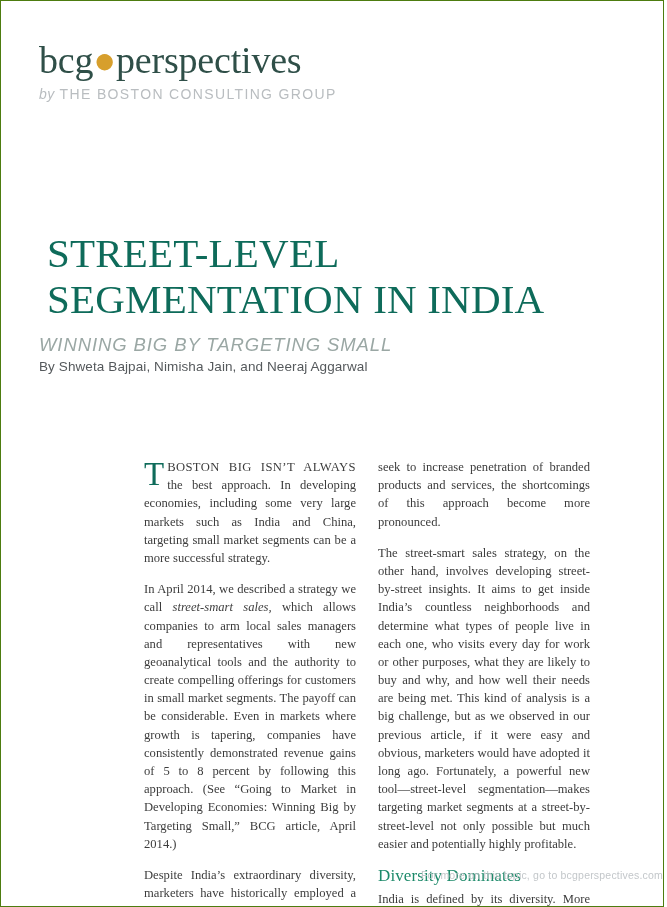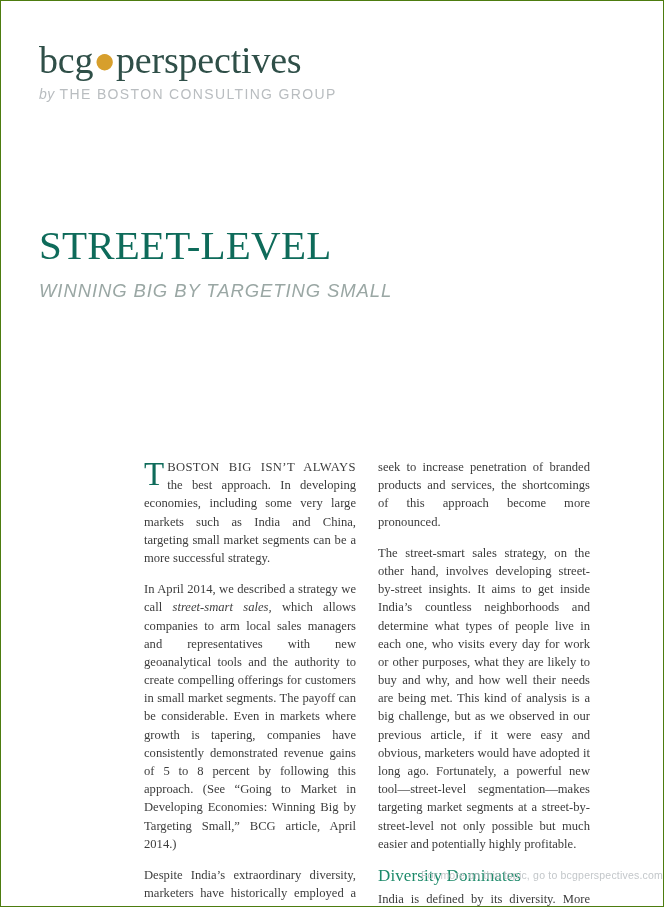--- a/index.html
+++ b/index.html
@@ -61,21 +61,21 @@
     left: 38px;
     top: 222px;
     width: 600px;
   }
   .doc-title {
     font-family: "Liberation Serif", "DejaVu Serif", serif;
     font-size: 41px;
     line-height: 1.12;
     color: #0e6b5a;
     letter-spacing: 0.2px;
-    margin: 0;
+    margin: 8px;
     font-weight: normal;
   }
   .doc-subtitle {
     margin-top: 11px;
     font-size: 18.5px;
     letter-spacing: 0.9px;
     color: #9aa7a4;
     font-weight: normal;
     font-style: italic;
   }
@@ -159,24 +159,25 @@
 
 <div class="page">
 
   <div class="logo-block">
     <div class="logo-wordmark"><span>bcg</span><span class="dot">●</span><span>perspectives</span></div>
     <div class="logo-sub"><span class="by">by</span>
       <span>THE BOSTON CONSULTING GROUP</span></div>
   </div>
 
   <div class="title-block">
-    <h1 class="doc-title"><span>STREET-LEVEL</span><br></h1>
+    <h1 class="doc-title"><span>STREET-LEVEL</span><br><span>SEGMENTATION IN INDIA</span></h1>
     <div class="doc-subtitle">WINNING BIG BY TARGETING SMALL</div>
   </div>
 
+  <div class="byline">By Shweta Bajpai, Nimisha Jain, and Neeraj Aggarwal</div>
 
   <div class="columns">
 
     <div class="col">
       <p class="dropcap-para"><span class="dropcap">T</span><span class="smallcaps">BOSTON BIG ISN’T ALWAYS</span><span> the best approach. In developing economies, including some very large markets such as India and China, targeting small market segments can be a more successful strategy.</span></p>
 
       <p><span>In April 2014, we described a strategy we call </span><em>street-smart sales,</em><span> which allows companies to arm local sales managers and representatives with new geoanalytical tools and the authority to create compelling offerings for customers in small market segments. The payoff can be considerable. Even in markets where growth is tapering, companies have consistently demonstrated revenue gains of 5 to 8 percent by following this approach. (See “Going to Market in Developing Economies: Winning Big by Targeting Small,” BCG article, April 2014.)</span></p>
 
       <p>Despite India’s extraordinary diversity, marketers have historically employed a broad-brush geographic approach based on zones and regions as their principal means of bringing products and services to market. But maps and demographic data are blunt tools. As income levels rise and companies</p>
     </div>

